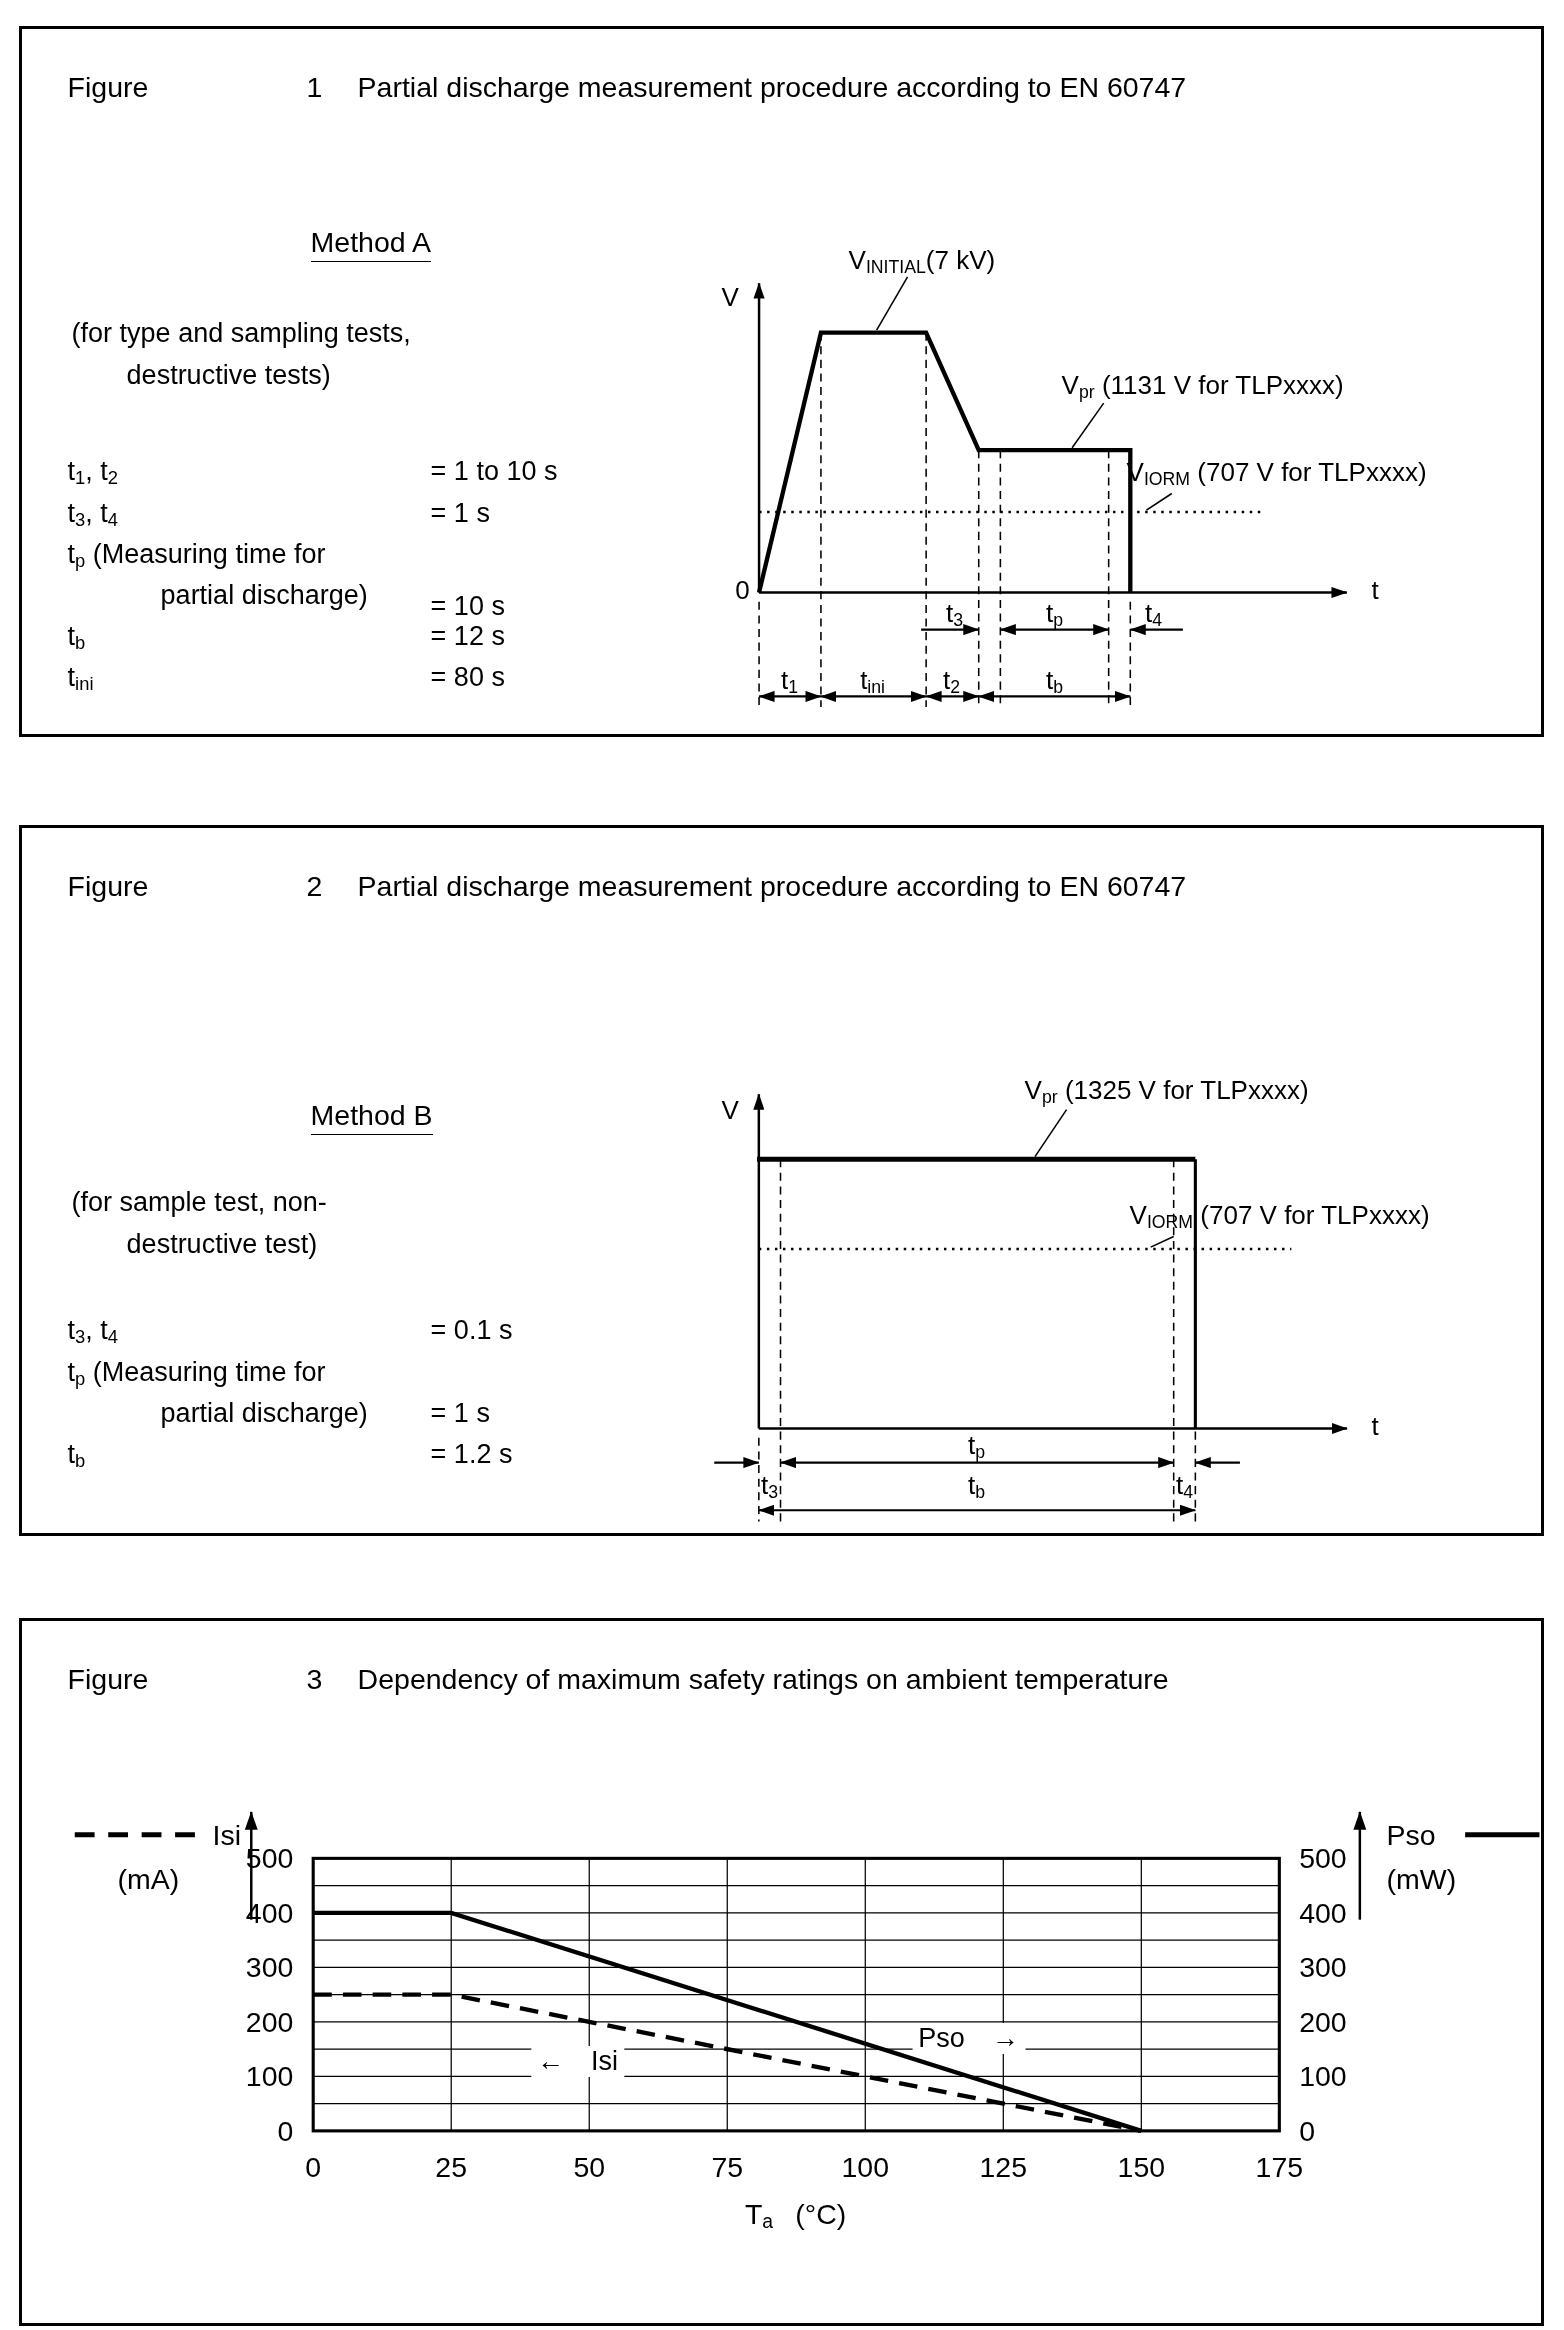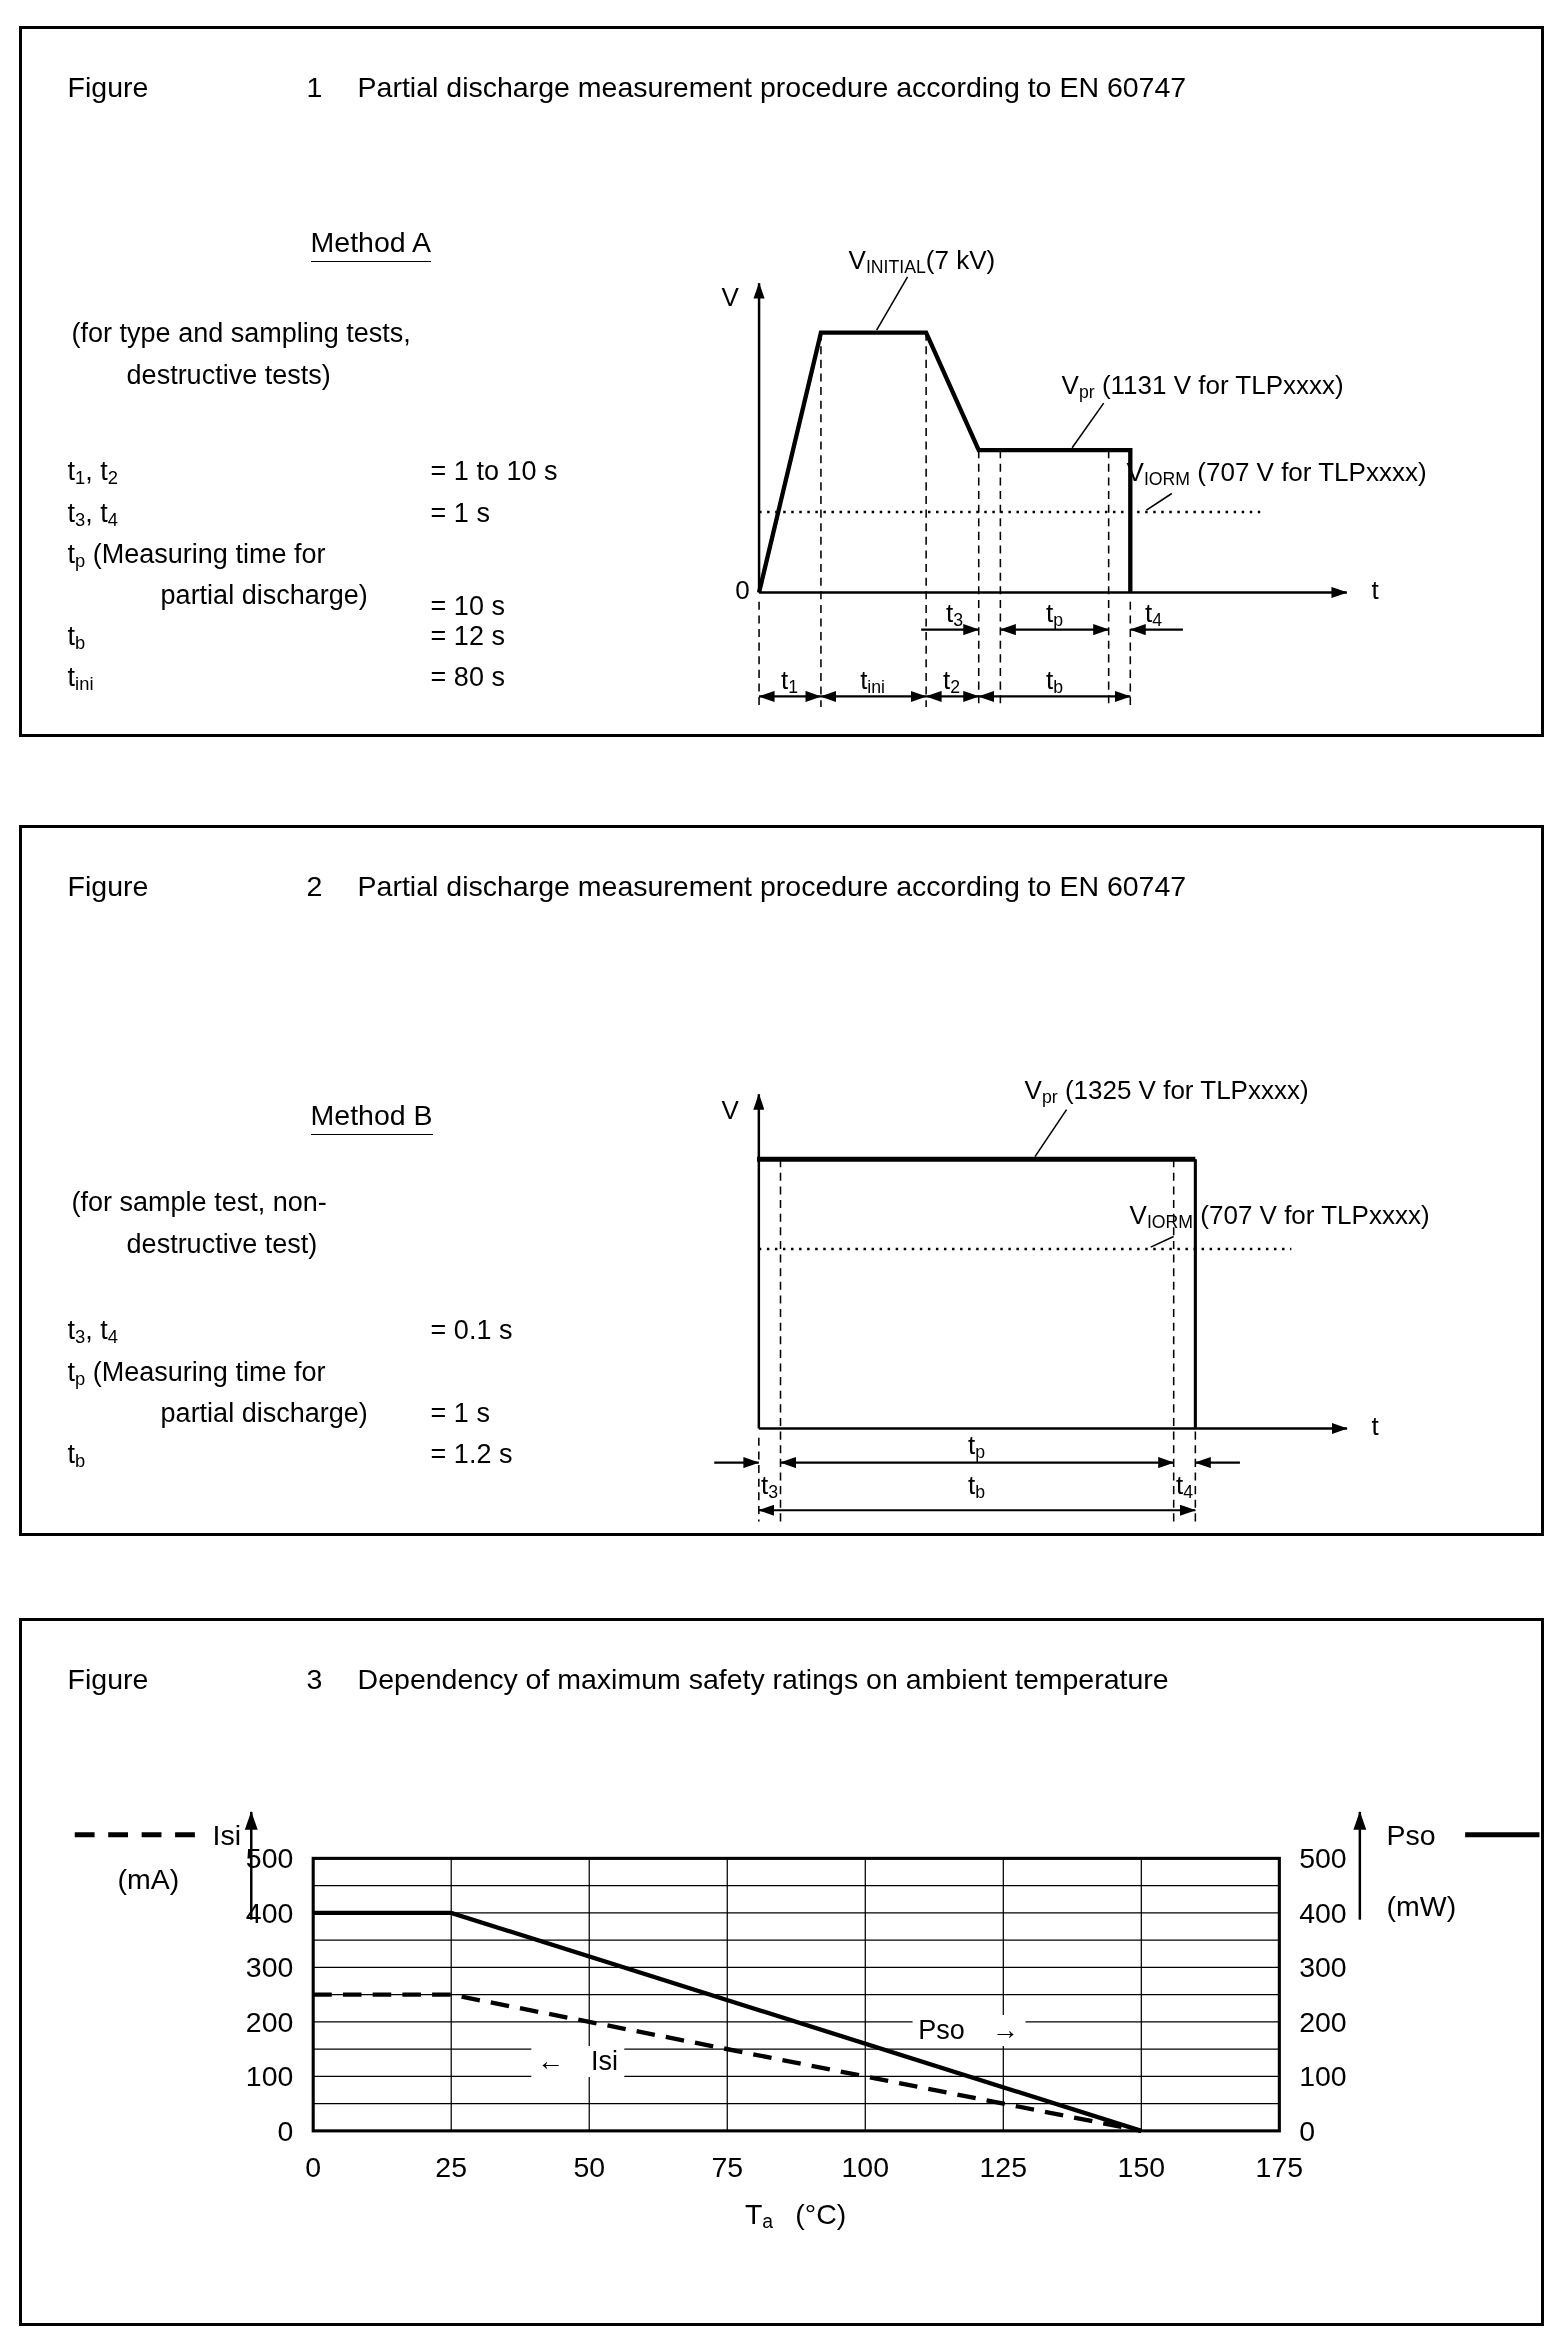--- a/index.html
+++ b/index.html
@@ -232,19 +232,19 @@
           <text x="2030" y="648">175</text>
         </g>
       <line class="sample-dash" x1="85" y1="95" x2="300" y2="95"></line>
       <line class="axis" x1="370" y1="232" x2="370" y2="58" marker-end="url(#ah3)"></line>
       <line class="axis" x1="2160" y1="232" x2="2160" y2="58" marker-end="url(#ah3)"></line>
       <line class="sample-solid" x1="2330" y1="95" x2="2450" y2="95"></line>
     </svg>
     <div class="abs legend-txt" style="left:191px;top:43px;">Isi</div>
     <div class="abs legend-txt" style="left:96px;top:87px;">(mA)</div>
     <div class="abs legend-txt" style="left:1365px;top:43px;">Pso</div>
-    <div class="abs legend-txt" style="left:1365px;top:87px;margin-top:27px;">(mW)</div>
+    <div class="abs legend-txt" style="left:1365px;top:87px;">(mW)</div>
     <div class="abs ann ctr" style="left:556px;top:270px;">←  Isi</div>
-    <div class="abs ann ctr" style="left:947px;top:239px;">Pso  →</div>
+    <div class="abs ann ctr" style="left:947px;top:247px;">Pso  →</div>
     <div class="abs legend-txt ctr" style="left:774px;top:422px;"><span>T</span><span class="sub">a</span><span>  (°C)</span></div>
   </div>
 </section>
 
 
 </body></html>

